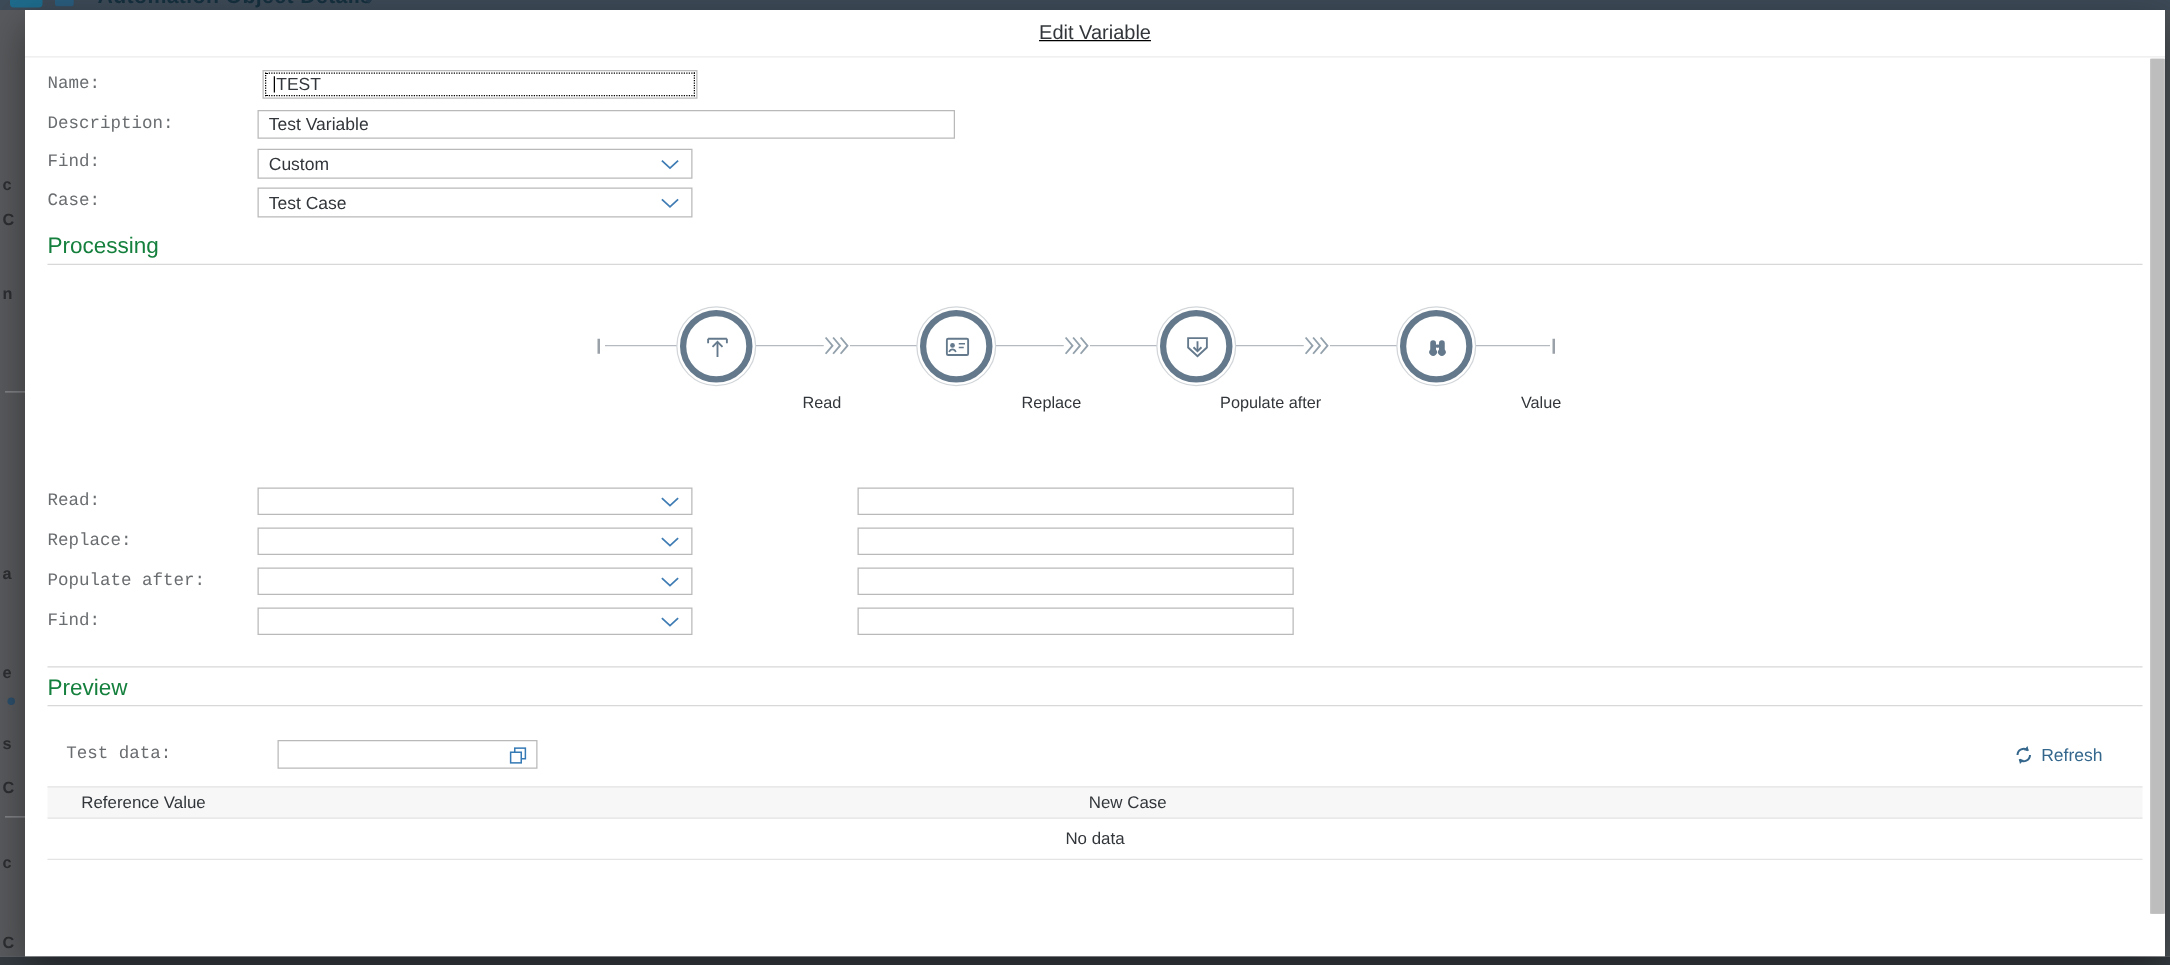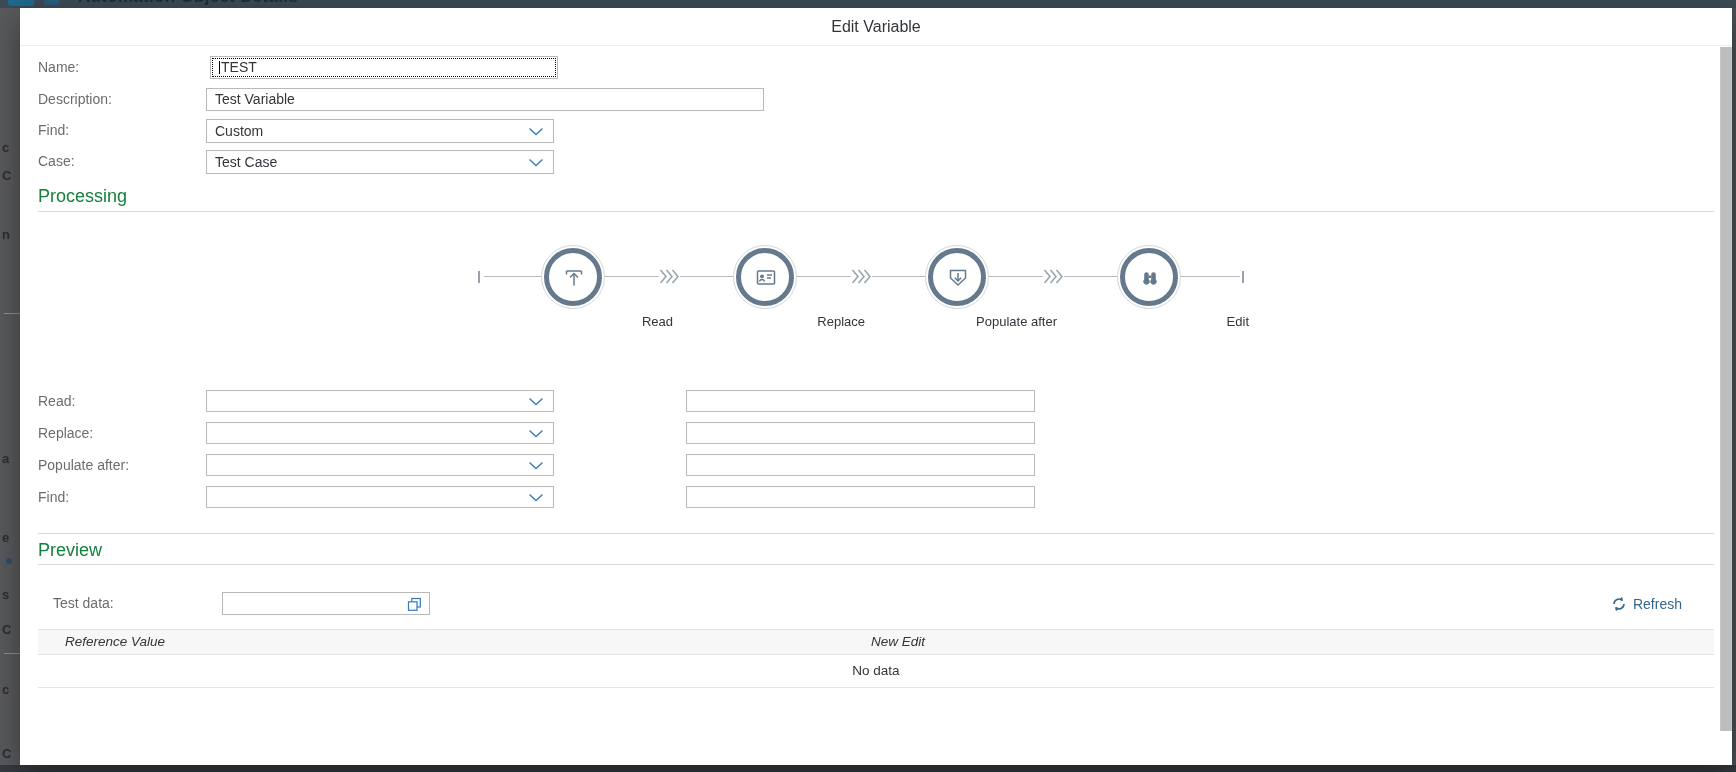--- a/index.html
+++ b/index.html
@@ -19,24 +19,24 @@
   .frag-line { position:absolute; left:4px; width:16px; height:1px; background:#8f9093; }
   .frag-dot { position:absolute; left:6px; width:6px; height:6px; border-radius:50%; background:#2d4f6b; }
   .backdrop-right { position:absolute; right:0; top:8px; width:4px; height:757px; background:#4c5257; z-index:1; }
   .backdrop-bottom { position:absolute; left:0; top:765px; width:1736px; height:7px; background:#343a40; z-index:1; }
 
   
   .dialog {
     position:absolute; left:20px; top:8px; width:1712px; height:757px;
     background:#fff; box-shadow:0 10px 30px rgba(0,0,0,.4); z-index:2;
   }
-  .dlg-header { position:absolute; left:0; top:0; width:100%; height:38px; border-bottom:1px solid #ececec; }
+  .dlg-header { position:absolute; left:0; top:0; width:100%; height:38px; border-bottom:1px solid #ececec;text-decoration:underline; }
   .dlg-title { width:100%; text-align:center; line-height:38px; font-size:16px; color:#32363a; }
 
-  .lbl { position:absolute; left:18px; width:160px; font-size:14px; color:#6a6d70; line-height:23px; white-space:nowrap; }
+  .lbl { position:absolute; left:18px; width:160px; font-size:14px; color:#6a6d70; line-height:23px; white-space:nowrap;font-family:Liberation Mono, monospace; }
   .input-box {
     position:absolute; height:23px; background:#fff; border:1px solid #b9b9b9;
     font-size:14px; color:#32363a; padding:0 8px; line-height:21px; white-space:nowrap; overflow:hidden;
   }
   .input-box.focused { outline:1px dotted #000; outline-offset:-3px; }
   .caret { display:inline-block; width:0; height:13px; border-left:1px solid #000; vertical-align:-2px; margin-right:1px; }
   input.input-box { font-family:"Liberation Sans", sans-serif; }
   .select-box {
     position:absolute; height:24px; background:#fff; border:1px solid #b9b9b9;
     font-size:14px; color:#32363a; padding:0 26px 0 8px; line-height:22px;
@@ -53,21 +53,21 @@
   .step { position:absolute; top:237px; width:64px; height:64px; border:1px solid #d3d7da; border-radius:50%; background:#fff; }
   .step-inner { position:absolute; left:2px; top:2px; width:58px; height:58px; border:5px solid #64798c; border-radius:50%; background:#fff; }
   .step-icon { position:absolute; left:20px; top:20px; }
   .step-label { position:absolute; top:306px; width:200px; text-align:right; font-size:13px; color:#32363a; }
 
   
   .vh-icon { position:absolute; right:7px; top:4px; cursor:pointer; }
   .refresh-btn { position:absolute; top:584px; right:50px; height:24px; display:flex; align-items:center; gap:6px; cursor:pointer; }
   .refresh-btn span { font-size:14px; color:#35678d; }
   .tbl-header { position:absolute; left:18px; top:621px; width:1676px; height:26px; background:#f7f7f7; border-top:1px solid #e4e4e4; border-bottom:1px solid #e4e4e4; }
-  .tbl-header .col { position:absolute; top:0; line-height:24px; font-size:13.5px; color:#32363a;font-style:italic; }
+  .tbl-header .col { position:absolute; top:0; line-height:24px; font-size:13.5px; color:#32363a; }
   .tbl-empty { position:absolute; left:18px; top:647px; width:1676px; height:33px; border-bottom:1px solid #e4e4e4; text-align:center; line-height:31px; font-size:13.5px; color:#32363a; }
 
   
   .dlg-footer { position:absolute; left:0; top:720px; width:100%; height:37px; border-top:1px solid #e8e8e8; display:flex; align-items:center; justify-content:flex-end; padding-right:16px; gap:14px; }
   .ok-btn { height:23px; padding:0 12px; background:#4c92d4; border:1px solid #4389cc; border-radius:3px; color:#fff; font-size:13.5px; line-height:21px; cursor:pointer; font-family:"Liberation Sans", sans-serif; }
   .cancel-btn { background:none; border:none; color:#35678d; font-size:13.5px; cursor:pointer; font-family:"Liberation Sans", sans-serif; padding:0 4px; }
 
   .scrollbar { position:absolute; right:0; top:39px; width:12px; height:684px; background:#c6c6c6; }
   .scroll-thumb { position:absolute; left:1px; top:0; width:10px; height:100%; background:#bdbdbd; }
 </style>
@@ -186,21 +186,21 @@
   <div class="step-label" style="left:837px">Populate after</div>
 
   <div class="step" style="left:1097px">
     <div class="step-inner"></div>
     <svg class="step-icon" width="24" height="24" viewBox="0 0 24 24">
       <path d="M6.2 8.5 a2.3 2.3 0 0 1 4.6 0 v5 a3.1 3.1 0 1 1 -4.6 0 Z" fill="#64798c"></path>
       <path d="M13.2 8.5 a2.3 2.3 0 0 1 4.6 0 v5 a3.1 3.1 0 1 1 -4.6 0 Z" fill="#64798c"></path>
       <rect x="10.8" y="9.5" width="2.4" height="2.6" rx="0.5" fill="#64798c"></rect>
     </svg>
   </div>
-  <div class="step-label" style="left:1029px">Edit</div>
+  <div class="step-label" style="left:1029px">Value</div>
 
   <div class="lbl" style="top:382px">Read:</div>
   <div class="select-box" style="left:186px; top:382px; width:348px; height:22px">
     <span></span>
     <svg class="chev" width="16" height="9" style="top:6px">
         <polyline points="1.5,1.5 8,7.5 14.5,1.5" fill="none" stroke="#3f7cb4" stroke-width="1.4"></polyline>
       </svg>
   </div>
   <input class="input-box" style="left: 666px; top: 382px; width: 349px; height: 22px;" value="">
 
@@ -249,21 +249,21 @@
       <path d="M3 8 a5 5 0 0 1 8.3 -3.7" fill="none" stroke="#35678d" stroke-width="1.6"></path>
       <path d="M13 8 a5 5 0 0 1 -8.3 3.7" fill="none" stroke="#35678d" stroke-width="1.6"></path>
       <path d="M11 0.8 l1 4 -4 -0.7 z" fill="#35678d"></path>
       <path d="M5 15.2 l-1 -4 4 0.7 z" fill="#35678d"></path>
     </svg>
     <span>Refresh</span>
   </div>
 
   <div class="tbl-header">
     <div class="col" style="left:27px">Reference Value</div>
-    <div class="col" style="left:833px">New Edit</div>
+    <div class="col" style="left:833px">New Case</div>
   </div>
   <div class="tbl-empty">No data</div>
 
 
   <div class="scrollbar">
     <div class="scroll-thumb"></div>
   </div>
 </div>
 
 </body></html>

